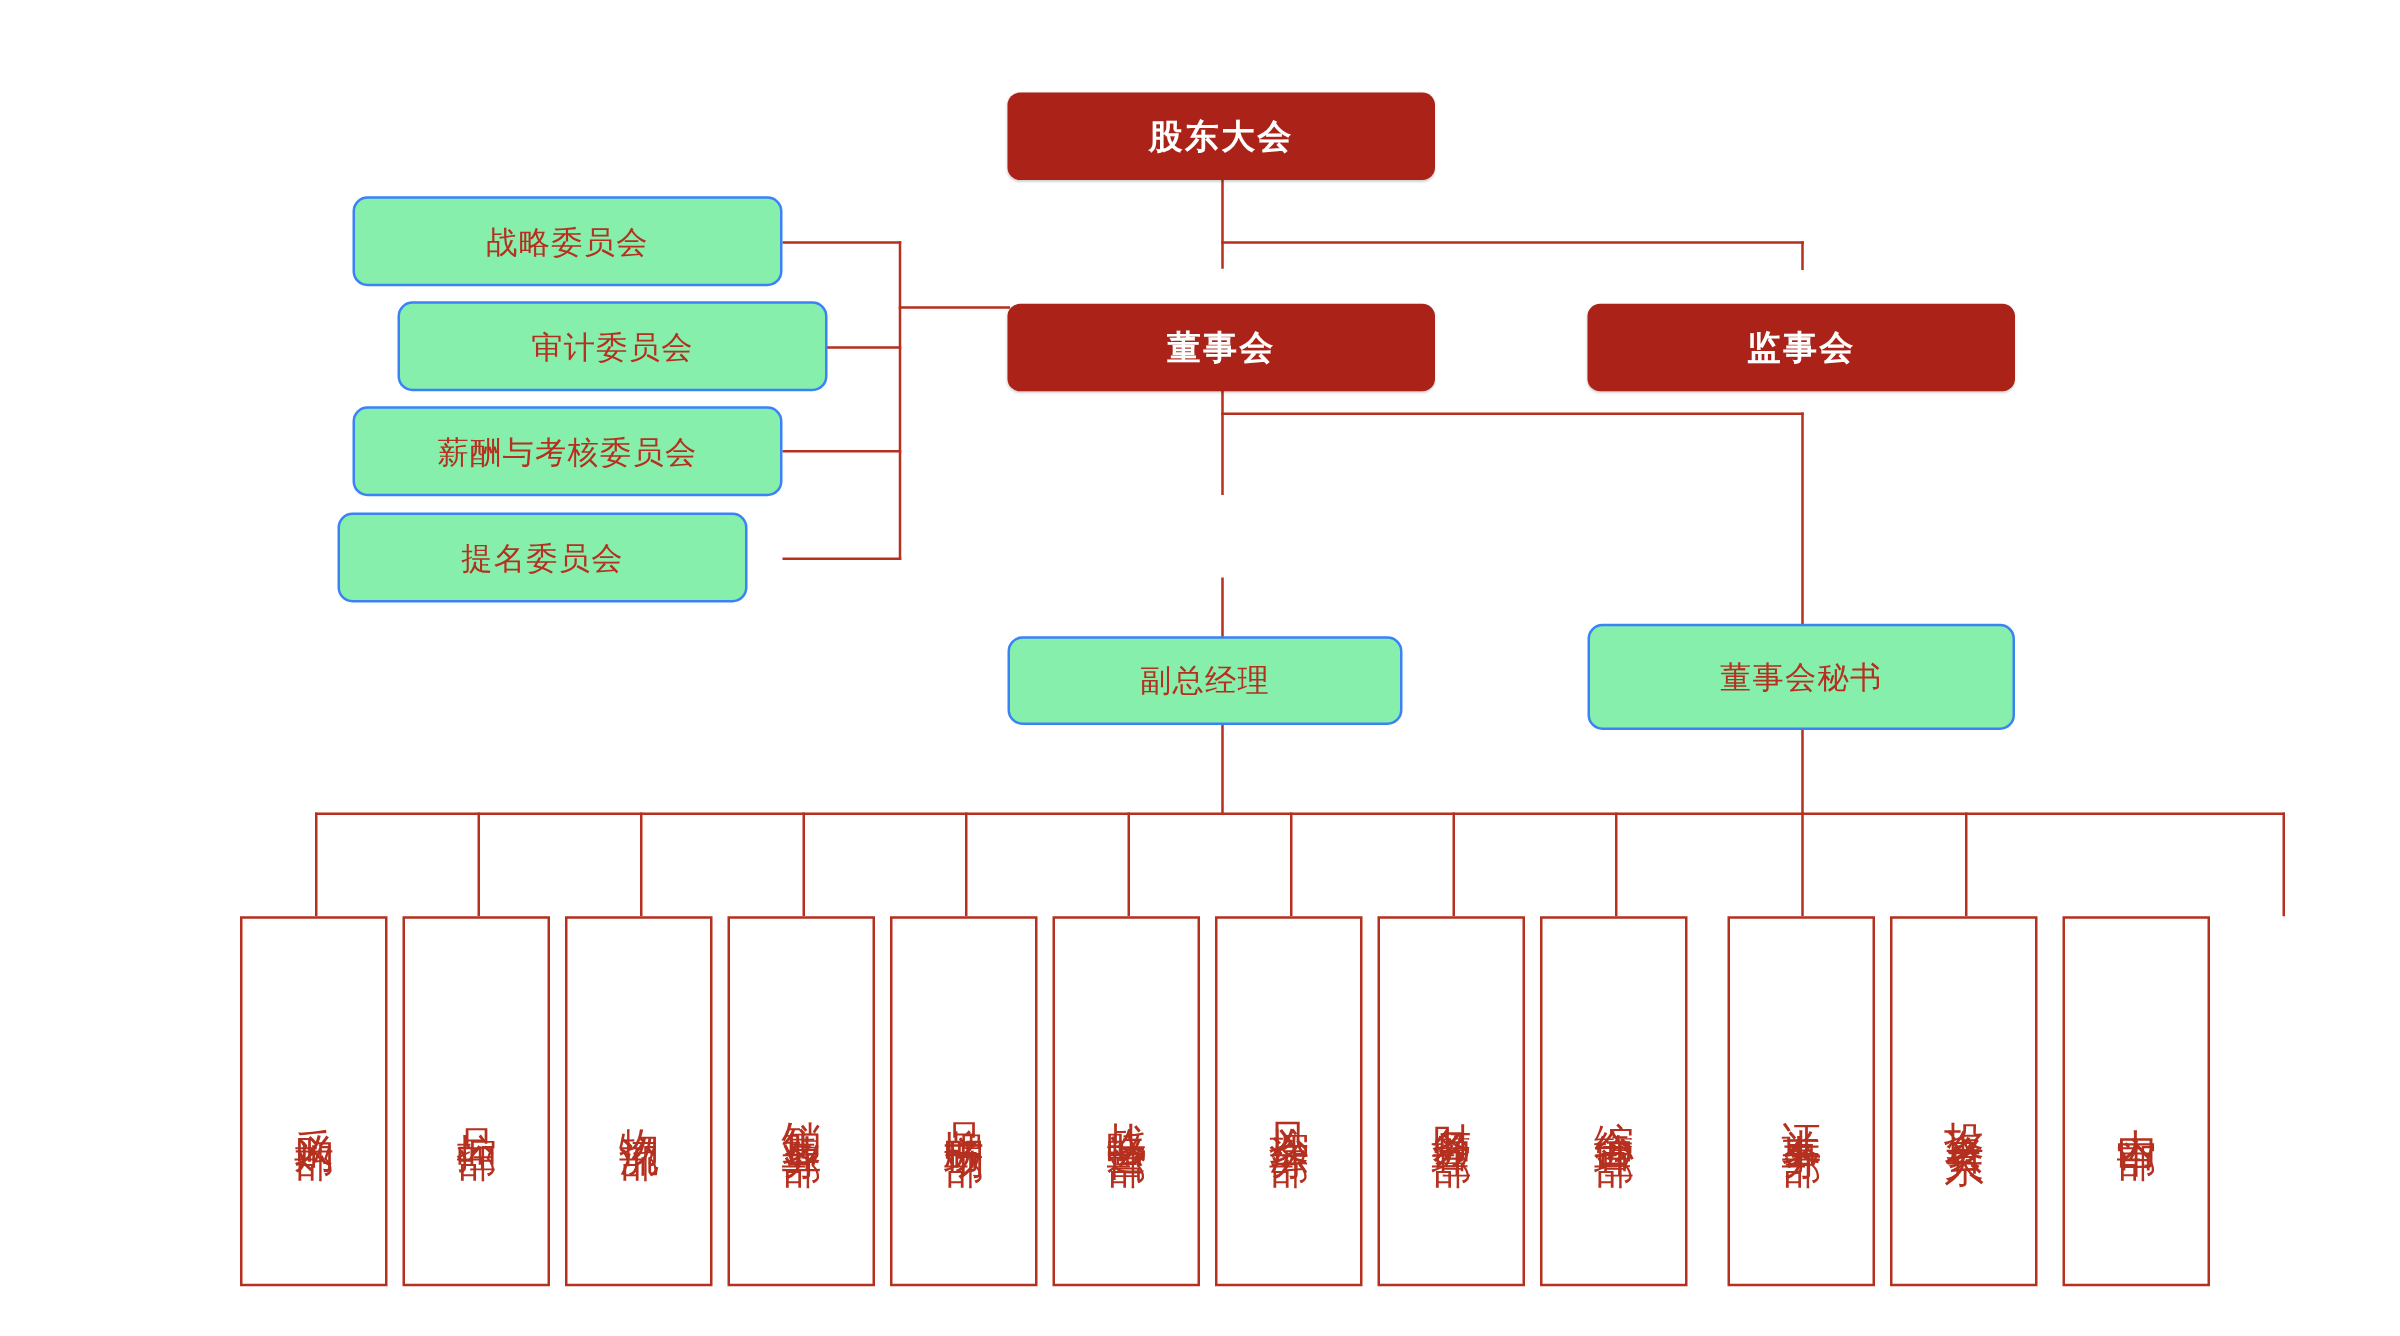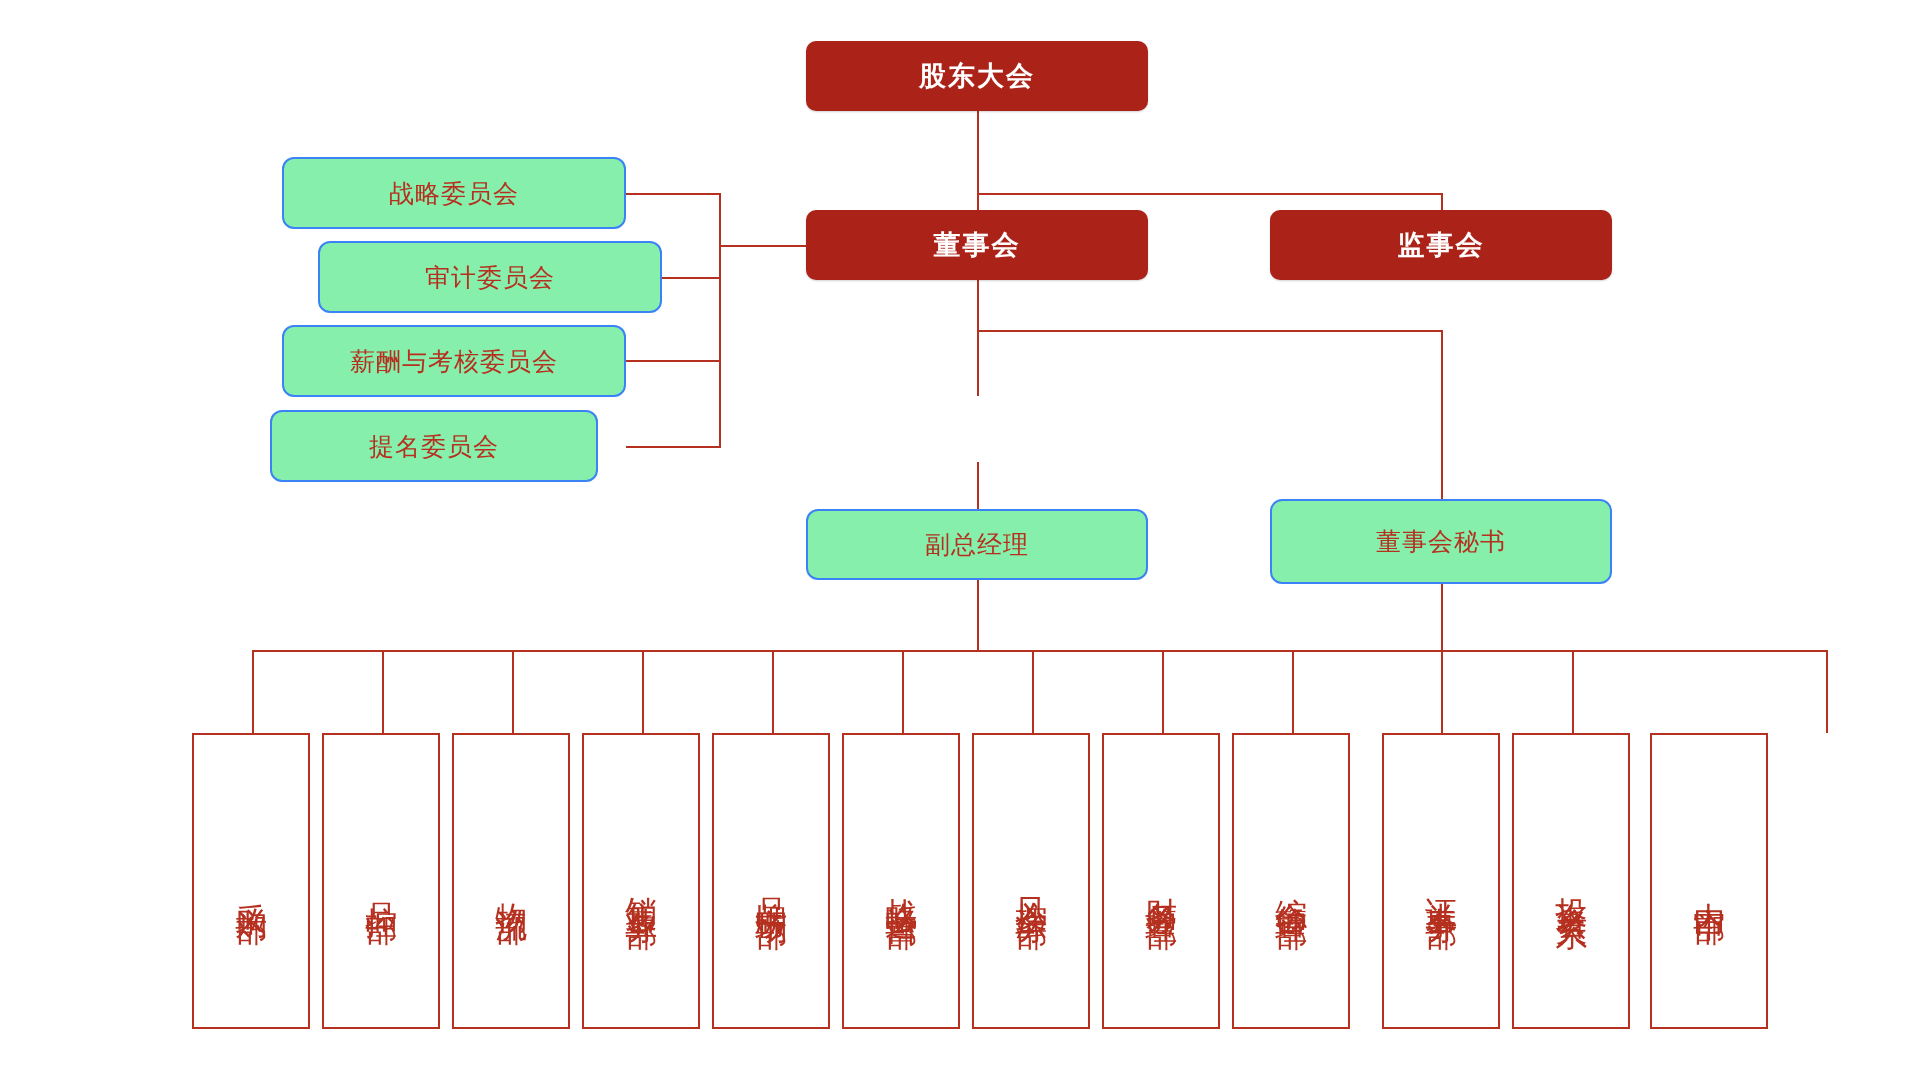--- a/index.html
+++ b/index.html
@@ -28,20 +28,21 @@
   }
   
   .node.solid {
     background: #ab2318;
     color: #ffffff;
     border-radius: 10px;
     font-weight: bold;
     font-size: 27px;
     letter-spacing: 2px;
     box-shadow: 0 1px 2px rgba(0,0,0,0.18);
+    margin-top: 33px;
   }
   
   .node.outline {
     background: #86efac;
     color: #b5301f;
     border: 2px solid #3b82f6;
     border-radius: 12px;
     font-size: 25px;
     letter-spacing: 1px;
   }
@@ -131,21 +132,21 @@
   <div class="node outline" style="left:282px; top:241px; width:344px; height:72px;margin-left:36px;">
     <span>审计委员会</span>
   </div>
   <div class="node outline" style="left:282px; top:325px; width:344px; height:72px;">
     <span>薪酬与考核委员会</span>
   </div>
   <div class="node outline" style="left:270px; top:410px; width:328px; height:72px;">
     <span>提名委员会</span>
   </div>
 
-  <div class="node outline" style="left:806px; top:509px; width:342px; height:71px;">
+  <div class="node outline" style="left:806px; top:509px; width:316px; height:71px;">
     <span>副总经理</span>
   </div>
 
   <div class="node outline" style="left:1270px; top:499px; width:342px; height:85px;">
     <span>董事会秘书</span>
   </div>
 
   <div class="node dept" style="left:192px; top:733px; width:118px; height:296px;">
     <span>采购部</span>
   </div>

